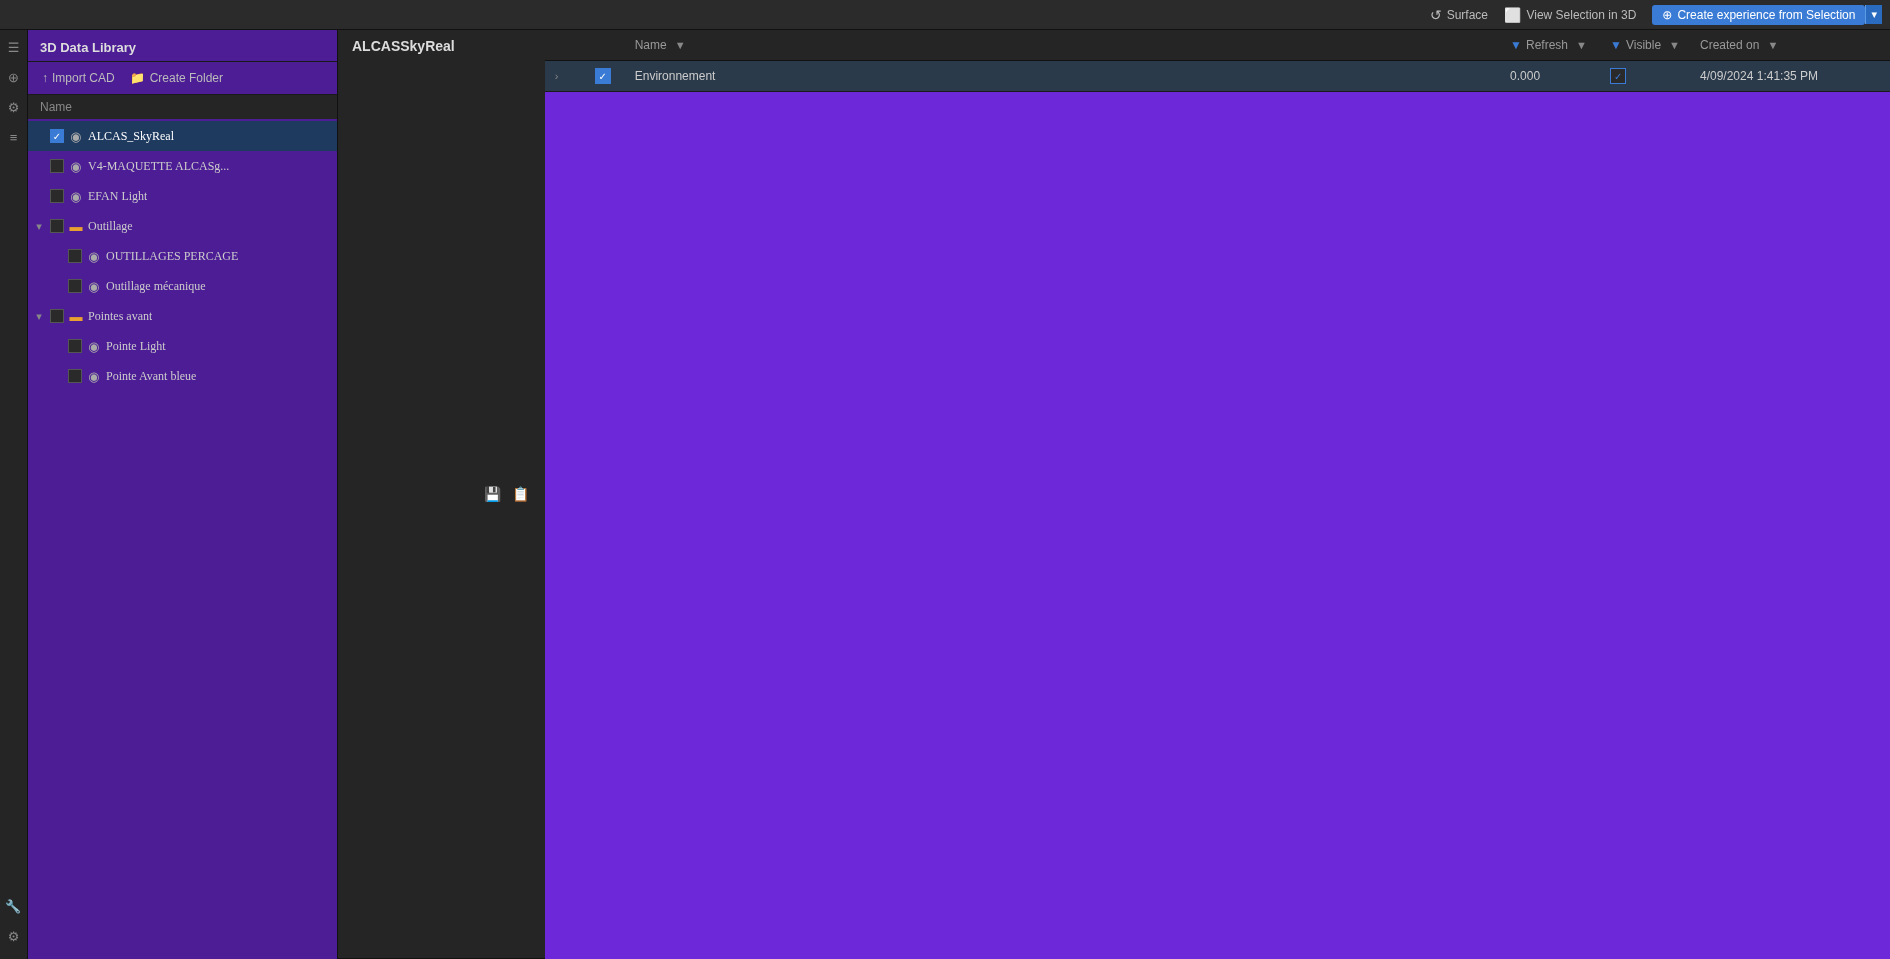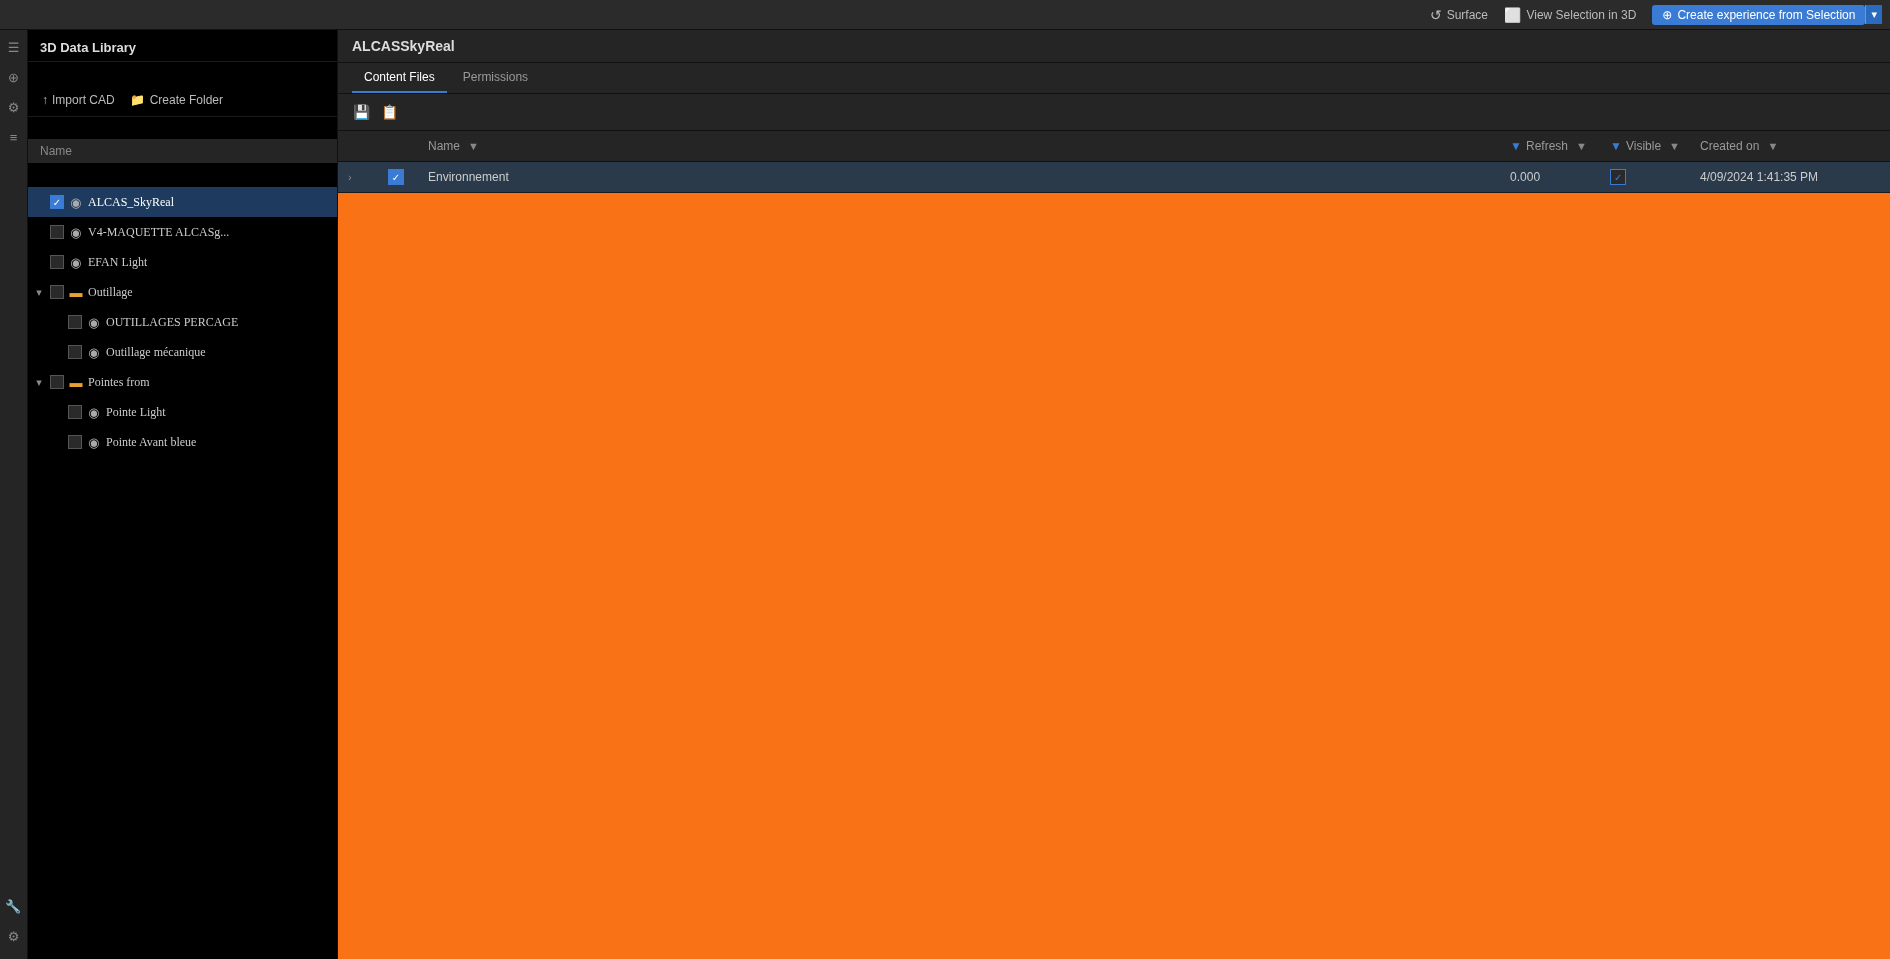--- a/index.html
+++ b/index.html
@@ -85,26 +85,25 @@
       justify-content: center;
       color: #888;
       cursor: pointer;
       font-size: 13px;
       border-radius: 2px;
     }
 
     
     .left-panel {
       width: 310px;
-      background: #000000;
+      background: #4c1d95;
       border-right: 1px solid #111;
       display: flex;
       flex-direction: column;
       flex-shrink: 0;
-      gap: 22px;
     }
     .left-panel-header {
       padding: 10px 12px 6px 12px;
       font-size: 13px;
       color: #ddd;
       font-weight: 600;
       border-bottom: 1px solid #1a1a1a;
     }
     .left-panel-toolbar {
       display: flex;
@@ -205,22 +204,22 @@
     .item-label.selected { color: #fff; }
 
     
     .indent-0 { padding-left: 4px; }
     .indent-1 { padding-left: 22px; }
 
     
     .right-panel {
       flex: 1;
       display: flex;
-      flex-direction: column;
-      background: #f97316;
+      flex-direction: row;
+      background: #6d28d9;
       overflow: hidden;
     }
     .right-panel-header {
       padding: 8px 14px;
       font-size: 14px;
       color: #ddd;
       font-weight: 600;
       background: #252525;
       border-bottom: 1px solid #111;
     }
@@ -457,21 +456,21 @@
         <div class="expander"></div>
         <div class="checkbox"></div>
         <div class="item-icon doc">◉</div>
         <span class="item-label">Outillage mécanique</span>
       </div>
 
       <div class="tree-item indent-0">
         <div class="expander">▾</div>
         <div class="checkbox"></div>
         <div class="item-icon folder">▬</div>
-        <span class="item-label">Pointes from</span>
+        <span class="item-label">Pointes avant</span>
       </div>
 
       <div class="tree-item indent-1">
         <div class="expander"></div>
         <div class="checkbox"></div>
         <div class="item-icon doc">◉</div>
         <span class="item-label">Pointe Light</span>
       </div>
 
       <div class="tree-item indent-1">
@@ -479,28 +478,20 @@
         <div class="checkbox"></div>
         <div class="item-icon doc">◉</div>
         <span class="item-label">Pointe Avant bleue</span>
       </div>
 
     </div>
   </div>
 
   <div class="right-panel">
     <div class="right-panel-header">ALCASSkyReal</div>
-    <div class="tabs">
-      <div class="tab active">
-        <span>Content Files</span>
-      </div>
-      <div class="tab">
-        <span>Permissions</span>
-      </div>
-    </div>
     <div class="content-toolbar">
       <button class="ct-btn" title="Save">
         <span>💾</span>
       </button>
       <button class="ct-btn" title="Save As">
         <span>📋</span>
       </button>
     </div>
     <div class="table-container">
       <table>

